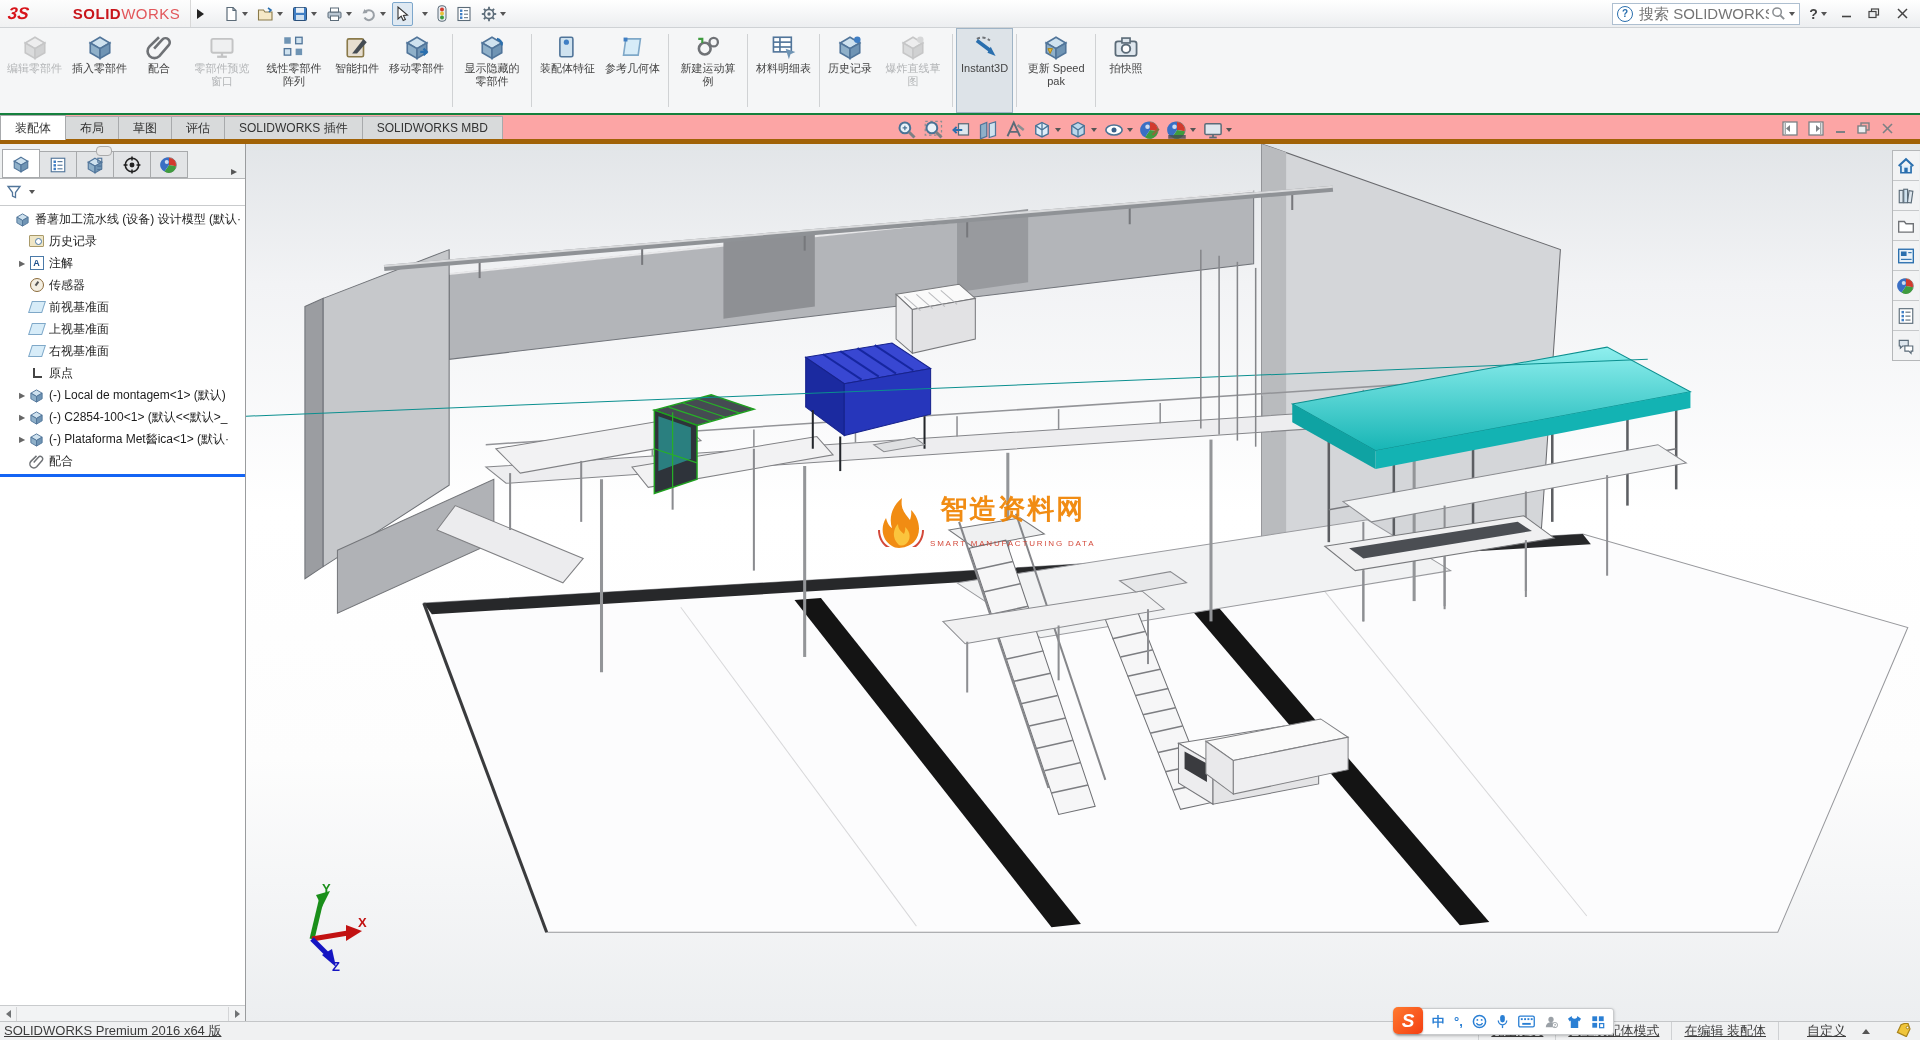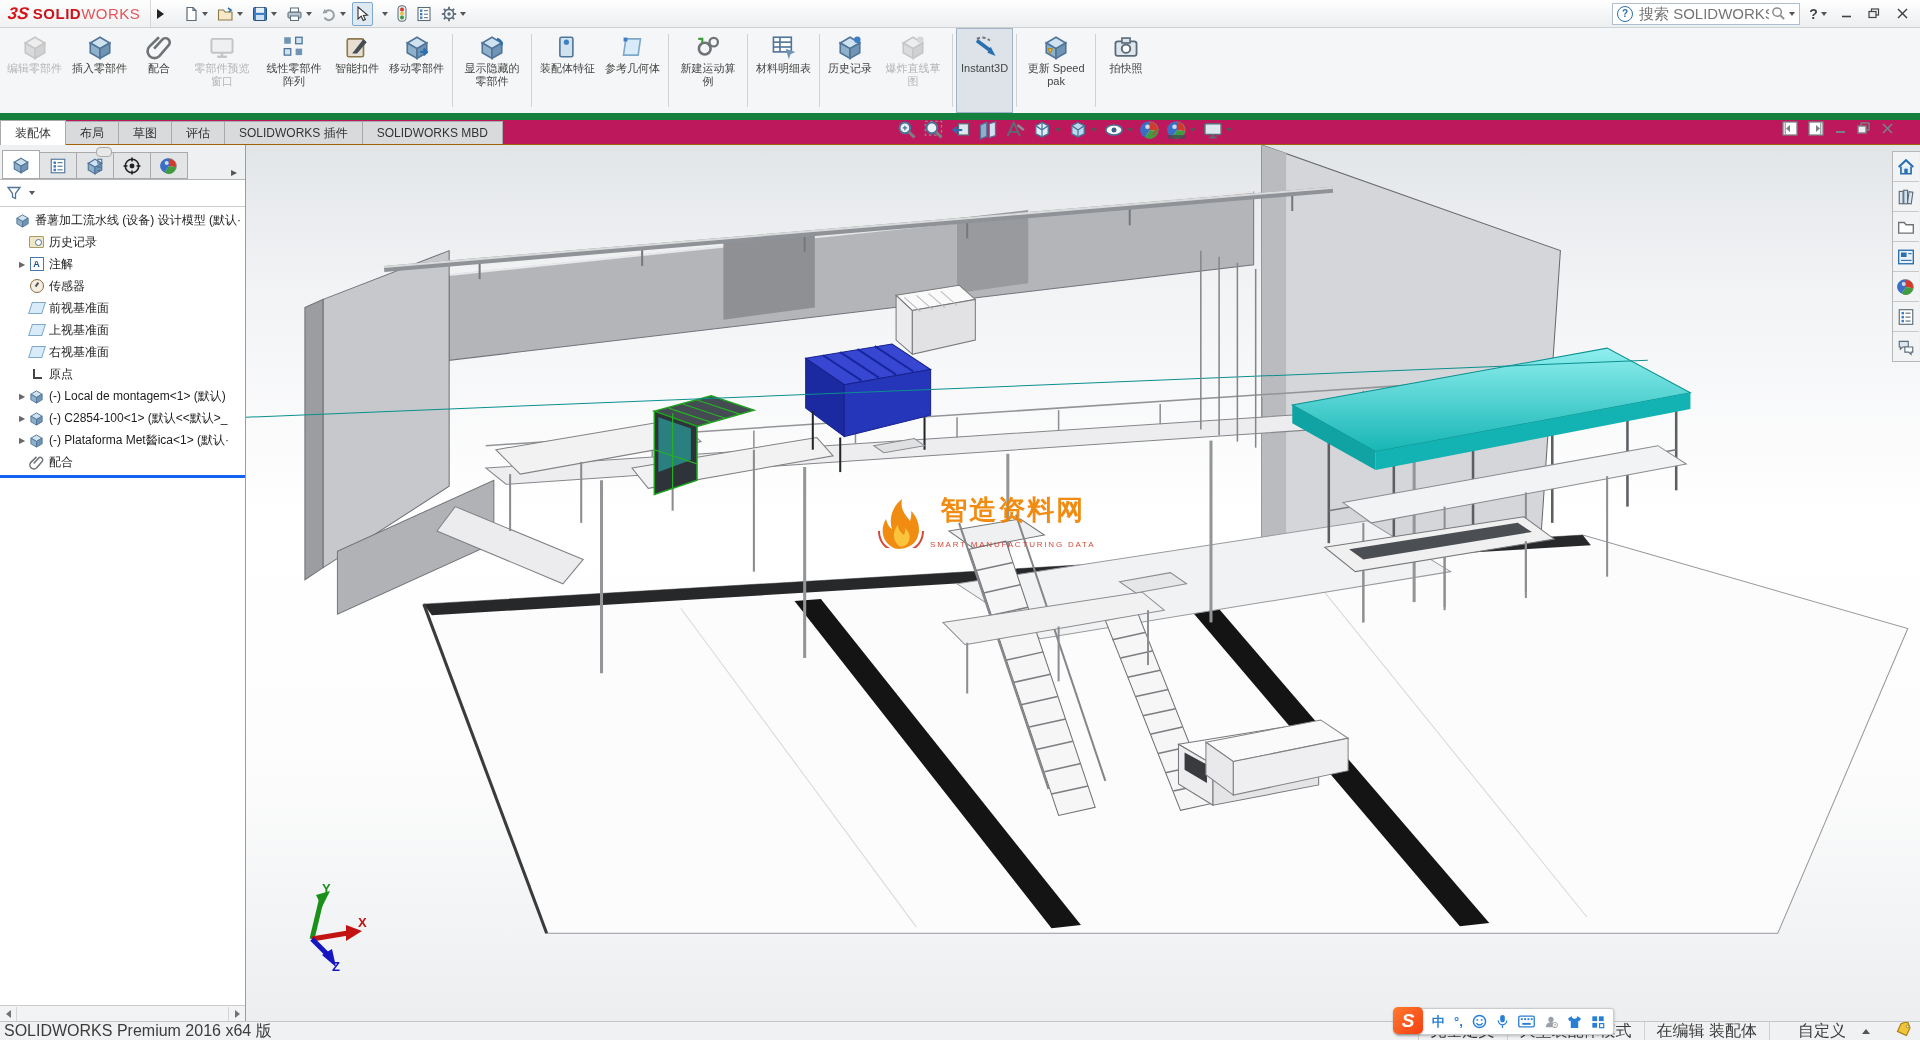--- a/index.html
+++ b/index.html
@@ -3,48 +3,48 @@
 <meta charset="utf-8">
 <style>
   html,body{margin:0;padding:0;}
   body{width:1920px;height:1040px;overflow:hidden;font-family:"Liberation Sans","DejaVu Sans",sans-serif;color:#333;background:#fff;-webkit-font-smoothing:antialiased;}
   .app{position:relative;width:1920px;height:1040px;display:flex;flex-direction:column;}
 
   
   .titlebar{height:27px;flex:0 0 27px;background:linear-gradient(#ffffff,#eceef0);border-bottom:1px solid #cfd2d5;display:flex;align-items:center;position:relative;}
   .brand{display:flex;align-items:center;height:100%;padding:0 10px 0 8px;border-right:1px solid #d8d8d8;background:linear-gradient(#fdfdfd,#f0f1f2);}
   .brand .mark{font-style:italic;font-weight:bold;font-size:17px;color:#d7141a;transform:skew(-8deg);margin-right:4px;}
-  .brand .solid{font-weight:bold;font-size:15px;color:#c8151b;letter-spacing:.5px;}
+  .brand .solid{font-weight:bold;font-size:15px;color:#c8151b;letter-spacing:.5px;margin-left:40px;}
   .brand .works{font-weight:normal;font-size:15px;color:#e2575b;letter-spacing:.5px;}
   .flyout-arrow{width:0;height:0;border-left:7px solid #222;border-top:5px solid transparent;border-bottom:5px solid transparent;margin:0 10px 0 6px;}
   .qbar{display:flex;align-items:center;gap:3px;margin-left:6px;}
   .qbtn{display:flex;align-items:center;height:22px;padding:0 2px;border:1px solid transparent;border-radius:2px;}
   .qbtn.sel{border-color:#7da7cc;background:#dfe9f2;}
   .qbtn svg{display:block;}
   .dd{width:0;height:0;border-top:4px solid #555;border-left:3.5px solid transparent;border-right:3.5px solid transparent;margin-left:3px;}
   .doc-title{position:absolute;left:0;right:0;text-align:center;font-size:12.5px;color:#3b3b3b;pointer-events:none;}
   .tb-right{margin-left:auto;display:flex;align-items:center;gap:8px;padding-right:8px;z-index:2;}
   .searchbox{display:flex;align-items:center;height:20px;background:#fff;border:1px solid #aebfd0;padding:0 4px;width:178px;}
   .searchbox .qmark{width:14px;height:14px;border-radius:50%;border:1.5px solid #2a6fae;color:#2a6fae;font-size:10px;font-weight:bold;display:flex;align-items:center;justify-content:center;margin-right:4px;flex:0 0 14px;}
   .searchbox input{border:0;outline:0;flex:1;font-size:15px;color:#666;background:transparent;font-family:inherit;min-width:0;}
   .help-glyph{font-size:14px;color:#444;font-weight:bold;}
   .winbtn{width:20px;height:16px;display:flex;align-items:center;justify-content:center;color:#555;}
 
   
-  .ribbon{height:85px;flex:0 0 85px;background:#f5f6f7;border-bottom:7px solid #15803d;display:flex;align-items:stretch;padding-left:2px;}
+  .ribbon{height:85px;flex:0 0 85px;background:#f5f6f7;border-bottom:2px solid #15803d;display:flex;align-items:stretch;padding-left:2px;}
   .rbtn{display:flex;flex-direction:column;align-items:center;justify-content:flex-start;padding:5px 4px 2px;max-width:62px;min-width:44px;border:1px solid transparent;}
   .rbtn .ric{margin-bottom:2px;}
   .rbtn .rlabel{font-size:11px;line-height:1.15;text-align:center;color:#444;word-break:break-all;}
   .rbtn.disabled .rlabel{color:#b4b6b8;}
   .rbtn.disabled .ric{opacity:.35;filter:grayscale(1);}
   .rbtn.active{background:#dde3e8;border:1px solid #9fb4c6;}
   .rsep{width:1px;background:#d0d2d4;margin:6px 3px;}
 
   
-  .tabrow{height:24px;flex:0 0 24px;background:#be185d;border-bottom:1px solid #a16207;display:flex;align-items:flex-end;position:relative;}
+  .tabrow{height:24px;flex:0 0 24px;background:#fca5a5;border-bottom:5px solid #a16207;display:flex;align-items:flex-end;position:relative;}
   .ctab{height:22px;display:flex;align-items:center;padding:0 14px;font-size:12px;color:#333;background:#d8dadb;border:1px solid #a8aaac;border-bottom:none;margin-right:-1px;}
   .ctab.active{background:#fff;height:24px;margin-bottom:-1px;z-index:1;}
 
   
   .main{flex:1;display:flex;min-height:0;}
 
   
   .fmpanel{width:245px;flex:0 0 245px;background:#fff;border-right:1px solid #9a9c9e;display:flex;flex-direction:column;position:relative;}
   .fm-handle{position:absolute;top:2px;left:96px;width:14px;height:8px;border:1px solid #aaa;border-radius:4px;background:#e8e8e8;}
   .fmtabs{display:flex;align-items:flex-end;height:30px;padding:4px 2px 0;border-bottom:1px solid #b6b8ba;background:#eef0f1;}
@@ -96,21 +96,21 @@
   .tpbtn:last-child{border-bottom:none;}
 
   
   .modeltabs{height:19px;flex:0 0 19px;background:#eceeef;border-top:1px solid #9a9c9e;display:flex;align-items:stretch;position:relative;}
   .navgrp{display:flex;align-items:center;gap:1px;padding:0 3px;border-right:1px solid #c6c8ca;}
   .navbtn{width:15px;height:14px;background:#e2e3e5;border:1px solid #aaacae;display:flex;align-items:center;justify-content:center;}
   .mtab{display:flex;align-items:center;padding:0 12px;font-size:12px;color:#333;background:#d9dbdc;border-right:1px solid #a8aaac;border-left:1px solid #f2f2f2;}
   .mtab.active{background:#fafbfb;font-weight:bold;}
 
   
-  .statusbar{height:18px;flex:0 0 18px;background:#f0f1f2;border-top:1px solid #c4c6c8;display:flex;align-items:center;font-size:16px;color:#3c3c3c;}
+  .statusbar{height:18px;flex:0 0 18px;background:#f0f1f2;border-top:1px solid #c4c6c8;display:flex;align-items:center;font-size:13px;color:#3c3c3c;text-decoration:underline;}
   .sb-left{padding-left:4px;}
   .sb-right{margin-left:auto;display:flex;align-items:center;height:100%;}
   .sb-cell{padding:0 12px;border-left:1px solid #cfd1d3;height:100%;display:flex;align-items:center;}
   .sb-cust{padding:0 18px 0 28px;display:flex;align-items:center;gap:16px;}
   .tri-up{width:0;height:0;border-bottom:5px solid #555;border-left:4px solid transparent;border-right:4px solid transparent;}
   .sb-tag{padding:0 8px;}
 
   
   .imebar{position:absolute;left:1396px;top:1008px;height:25px;background:#fff;border:1px solid #c9cbcd;border-radius:3px;box-shadow:0 1px 3px rgba(0,0,0,.25);display:flex;align-items:center;gap:9px;padding:0 8px 0 0;z-index:9;}
   .sg-logo{width:30px;height:27px;margin-top:-2px;margin-left:-4px;background:linear-gradient(135deg,#ff7a2f,#f43f12);border-radius:5px;color:#fff;font-weight:bold;font-style:italic;font-size:19px;display:flex;align-items:center;justify-content:center;box-shadow:0 1px 2px rgba(0,0,0,.3);}

